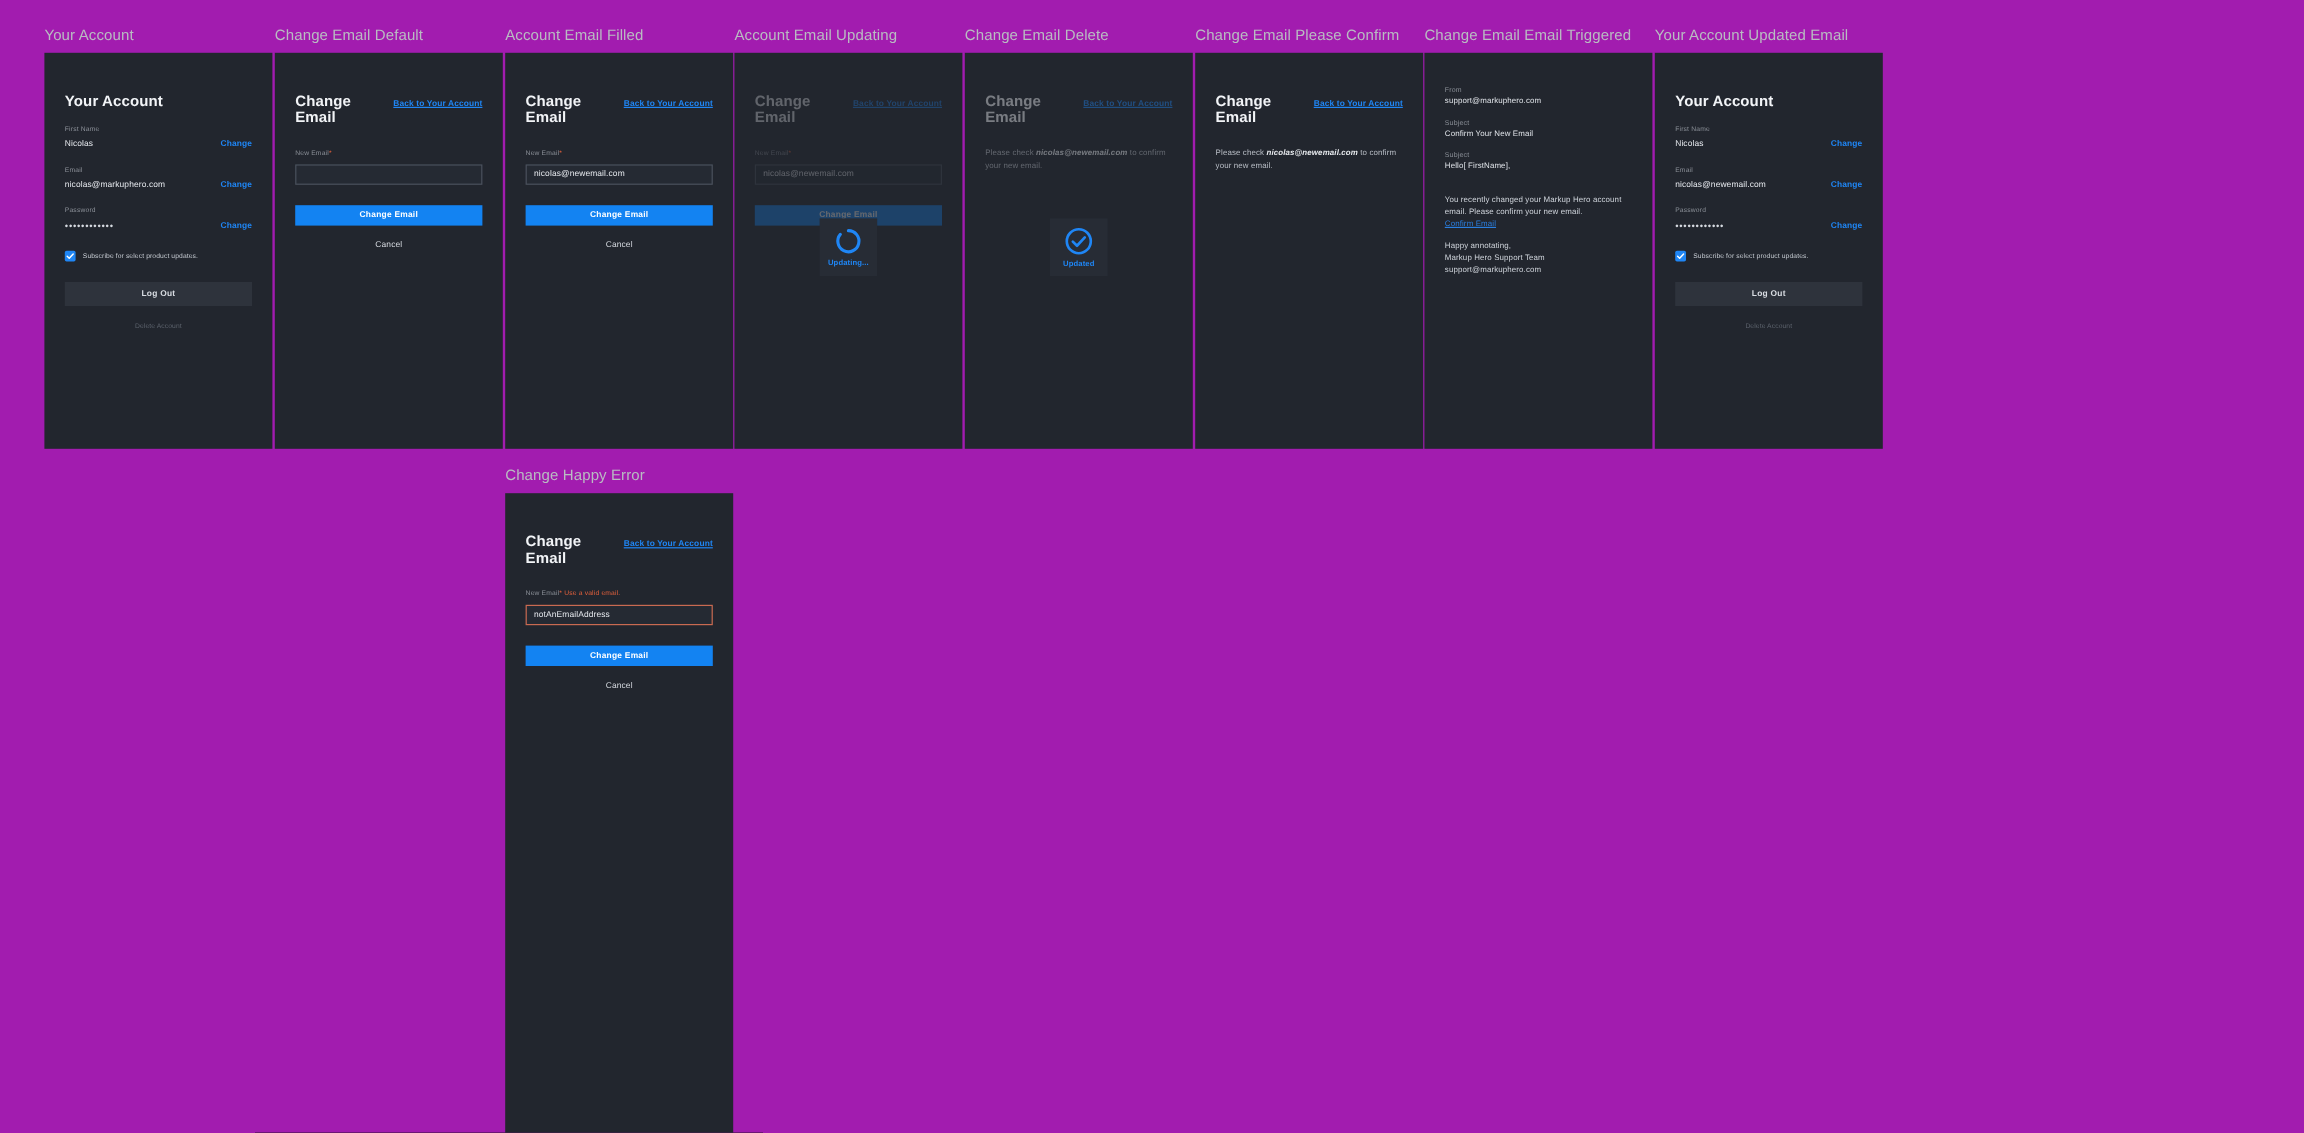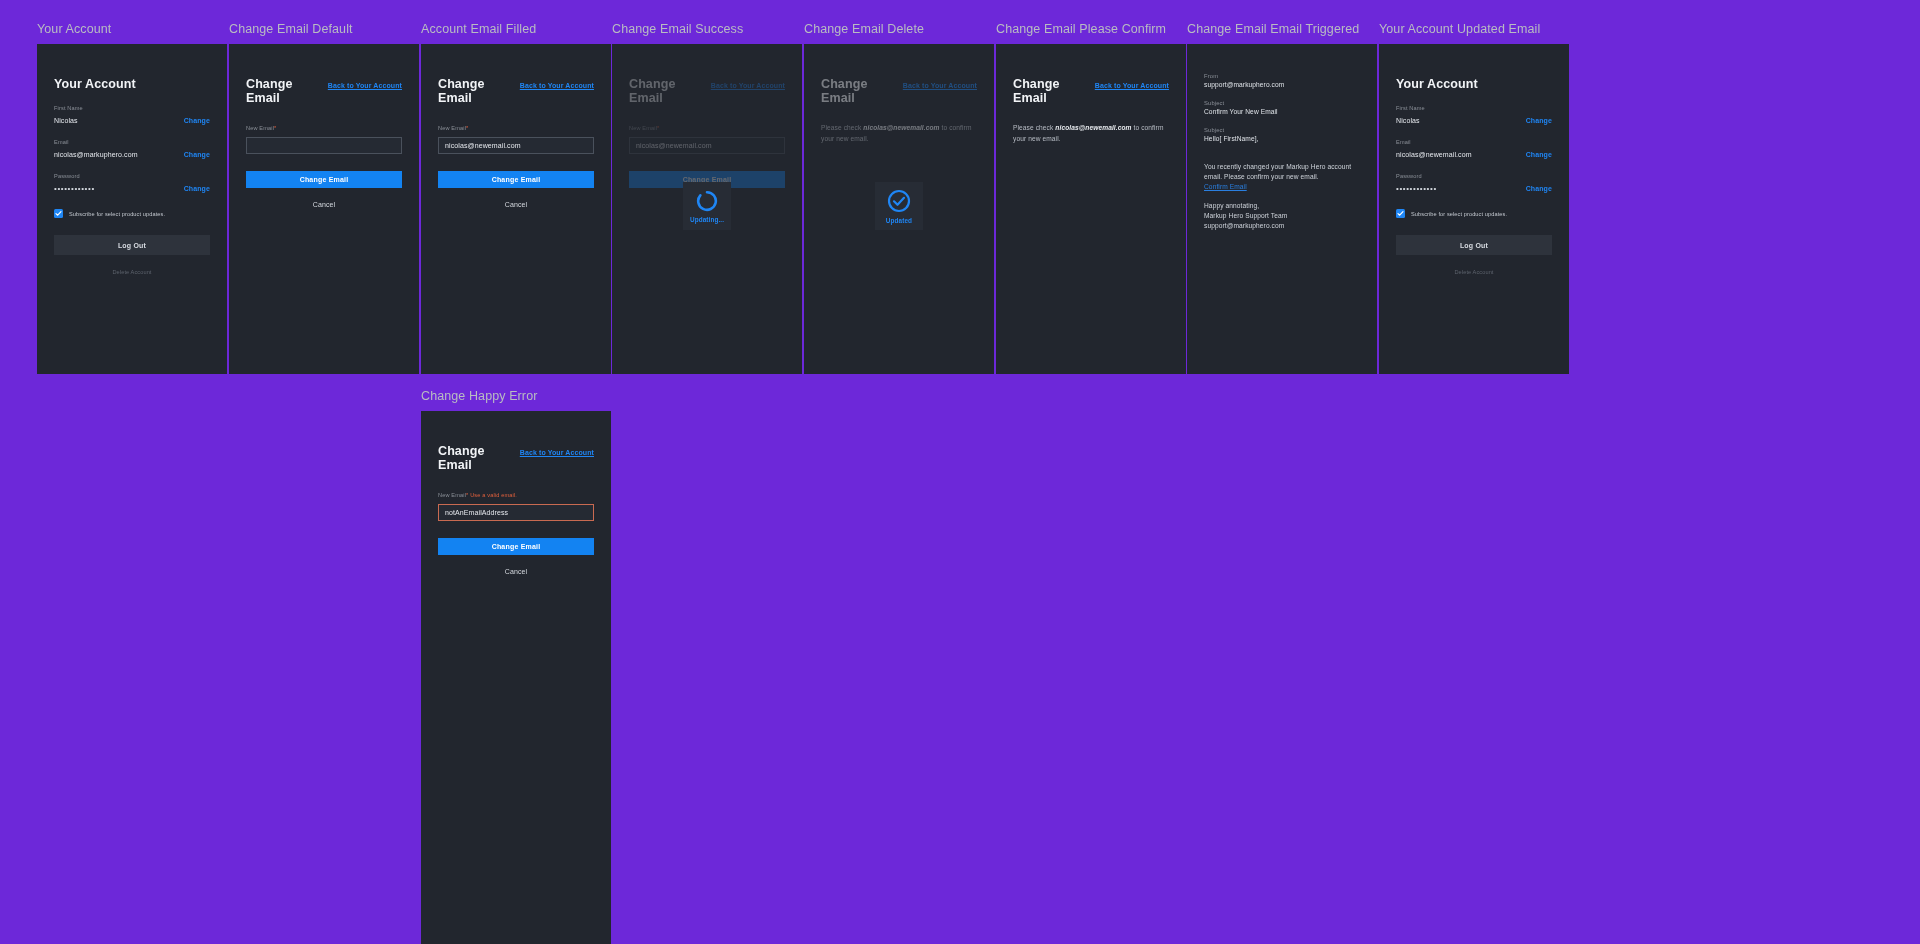--- a/index.html
+++ b/index.html
@@ -9,21 +9,21 @@
     height: 944px;
     background: #141619;
     font-family: "Liberation Sans", sans-serif;
     overflow: hidden;
   }
 
   .canvas {
     position: relative;
     width: 1920px;
     height: 944px;
-    background: #6d28d9;
+    background: #a21caf;
   }
 
   
   .frame {
     position: absolute;
     width: 190px;
   }
   .frame-title {
     font-size: 12.5px;
     color: #b9bcc2;
@@ -337,21 +337,21 @@
             <span>nicolas@newemail.com</span>
           </div>
         </div>
         <div class="primary-btn">Change Email</div>
         <div class="cancel-btn">Cancel</div>
       </div>
     </div>
   </div>
 
   <div class="frame" style="left:612px; top:22px;">
-    <div class="frame-title">Change Email Success</div>
+    <div class="frame-title">Account Email Updating</div>
     <div class="frame-body tall-330">
       <div class="card-inner dim">
         <div class="card-head">
           <div class="card-title">Change Email</div>
           <a class="link">Back to Your Account</a>
         </div>
         <div class="field">
           <div class="field-label">
             <span>New Email</span><span class="req">*</span>
           </div>

